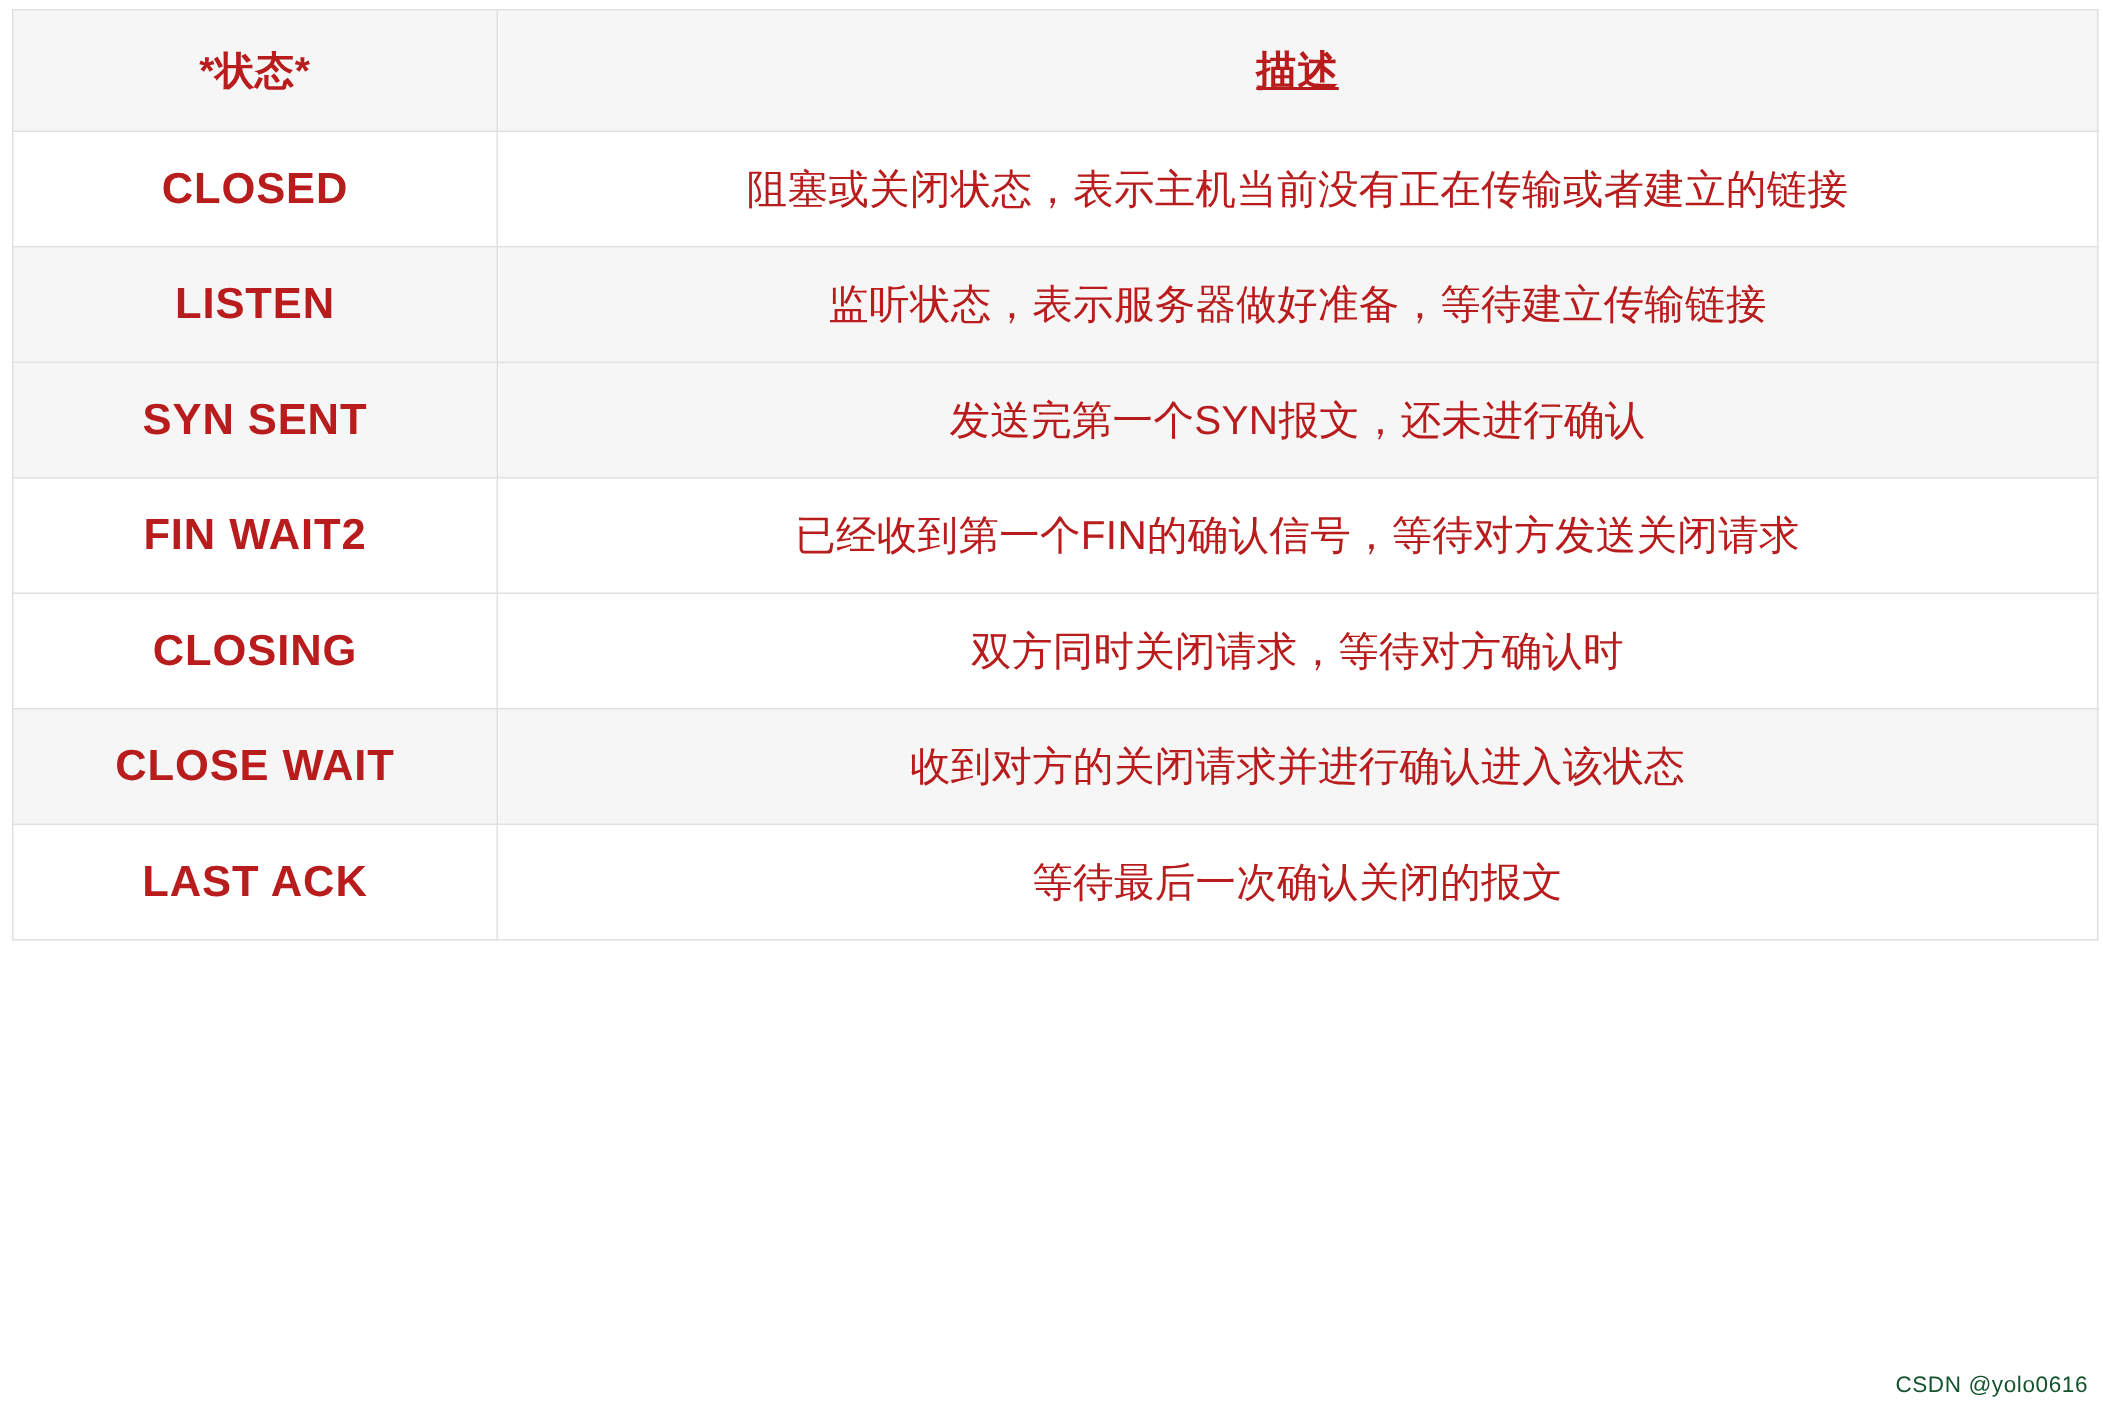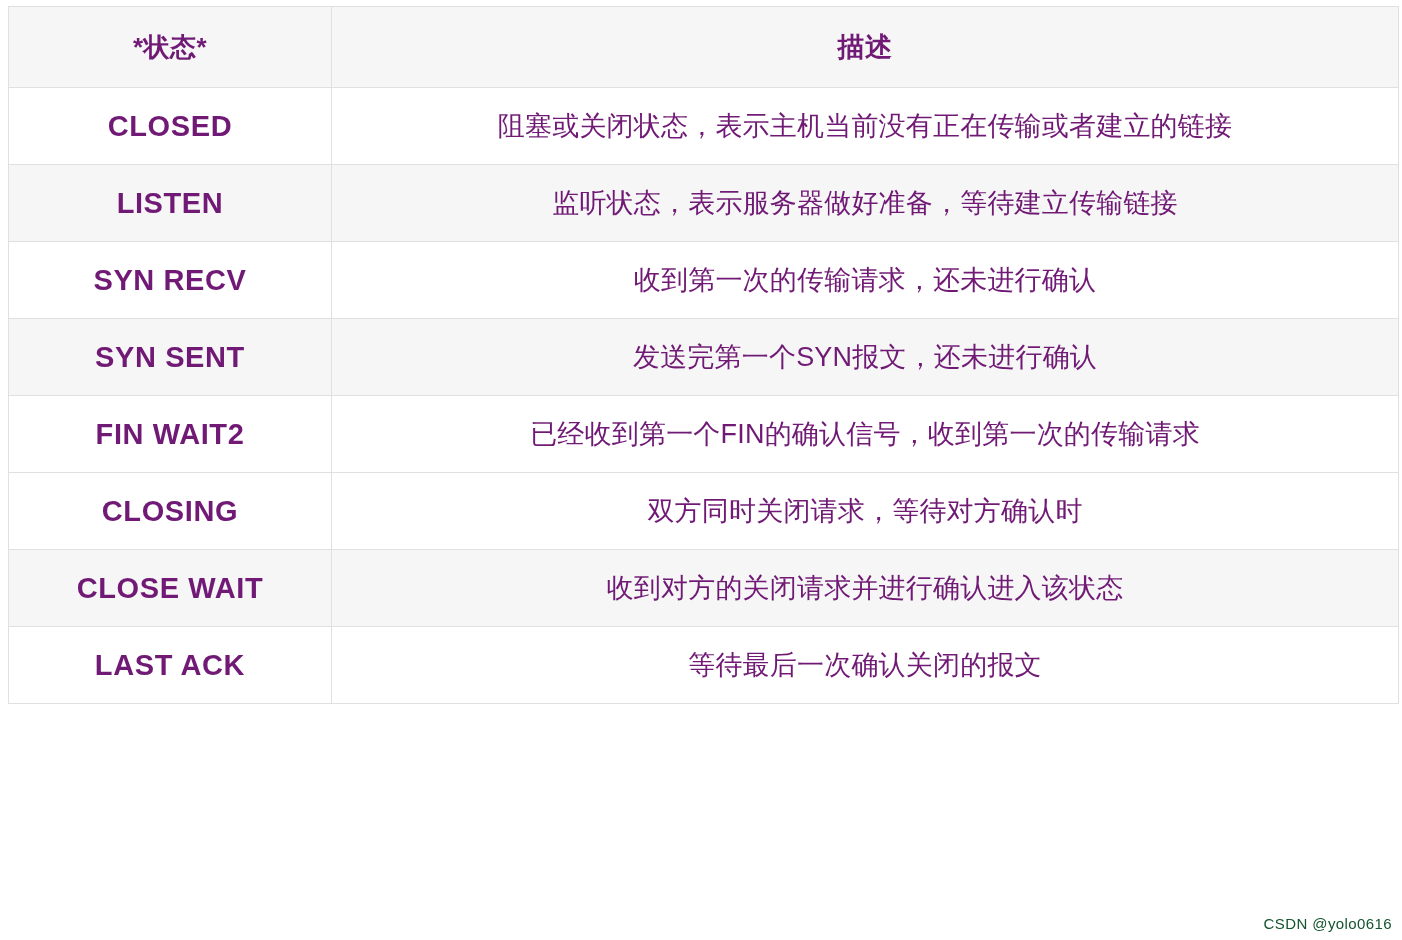--- a/index.html
+++ b/index.html
@@ -41,36 +41,37 @@
 
   table.state-table col.col-state  { width: 323px; }
   table.state-table col.col-desc   { width: 1067px; }
 
   table.state-table th,
   table.state-table td {
     border: 1px solid #dde1e4;
     padding: 0;
     text-align: center;
     vertical-align: middle;
-    color: #701a75;
+    color: #b91c1c;
   }
 
   
   thead tr.header-row th {
     height: 80px;
     background: #f6f6f7;
     font-weight: bold;
     font-size: 27px;
     letter-spacing: 0.5px;
   }
   thead tr.header-row th.th-state {
     font-size: 26px;
   }
   thead tr.header-row th.th-desc {
     font-size: 27px;
+    text-decoration: underline;
   }
 
   
   tbody tr.data-row td {
     height: 76px;
   }
   tbody tr.data-row.odd td   { background: #ffffff; }
   tbody tr.data-row.even td  { background: #f6f6f7; }
 
   td.cell-state {
@@ -121,31 +122,27 @@
       </thead>
       <tbody id="table-body">
           <tr class="data-row odd">
             <td class="cell-state">CLOSED</td>
             <td class="cell-desc">阻塞或关闭状态，表示主机当前没有正在传输或者建立的链接</td>
           </tr>
           <tr class="data-row even">
             <td class="cell-state">LISTEN</td>
             <td class="cell-desc">监听状态，表示服务器做好准备，等待建立传输链接</td>
           </tr>
-          <tr class="data-row odd">
-            <td class="cell-state">SYN RECV</td>
-            <td class="cell-desc">收到第一次的传输请求，还未进行确认</td>
-          </tr>
           <tr class="data-row even">
             <td class="cell-state">SYN SENT</td>
             <td class="cell-desc">发送完第一个SYN报文，还未进行确认</td>
           </tr>
           <tr class="data-row odd">
             <td class="cell-state">FIN WAIT2</td>
-            <td class="cell-desc">已经收到第一个FIN的确认信号，收到第一次的传输请求</td>
+            <td class="cell-desc">已经收到第一个FIN的确认信号，等待对方发送关闭请求</td>
           </tr>
           <tr class="data-row odd">
             <td class="cell-state">CLOSING</td>
             <td class="cell-desc">双方同时关闭请求，等待对方确认时</td>
           </tr>
           <tr class="data-row even">
             <td class="cell-state">CLOSE WAIT</td>
             <td class="cell-desc">收到对方的关闭请求并进行确认进入该状态</td>
           </tr>
           <tr class="data-row odd">

